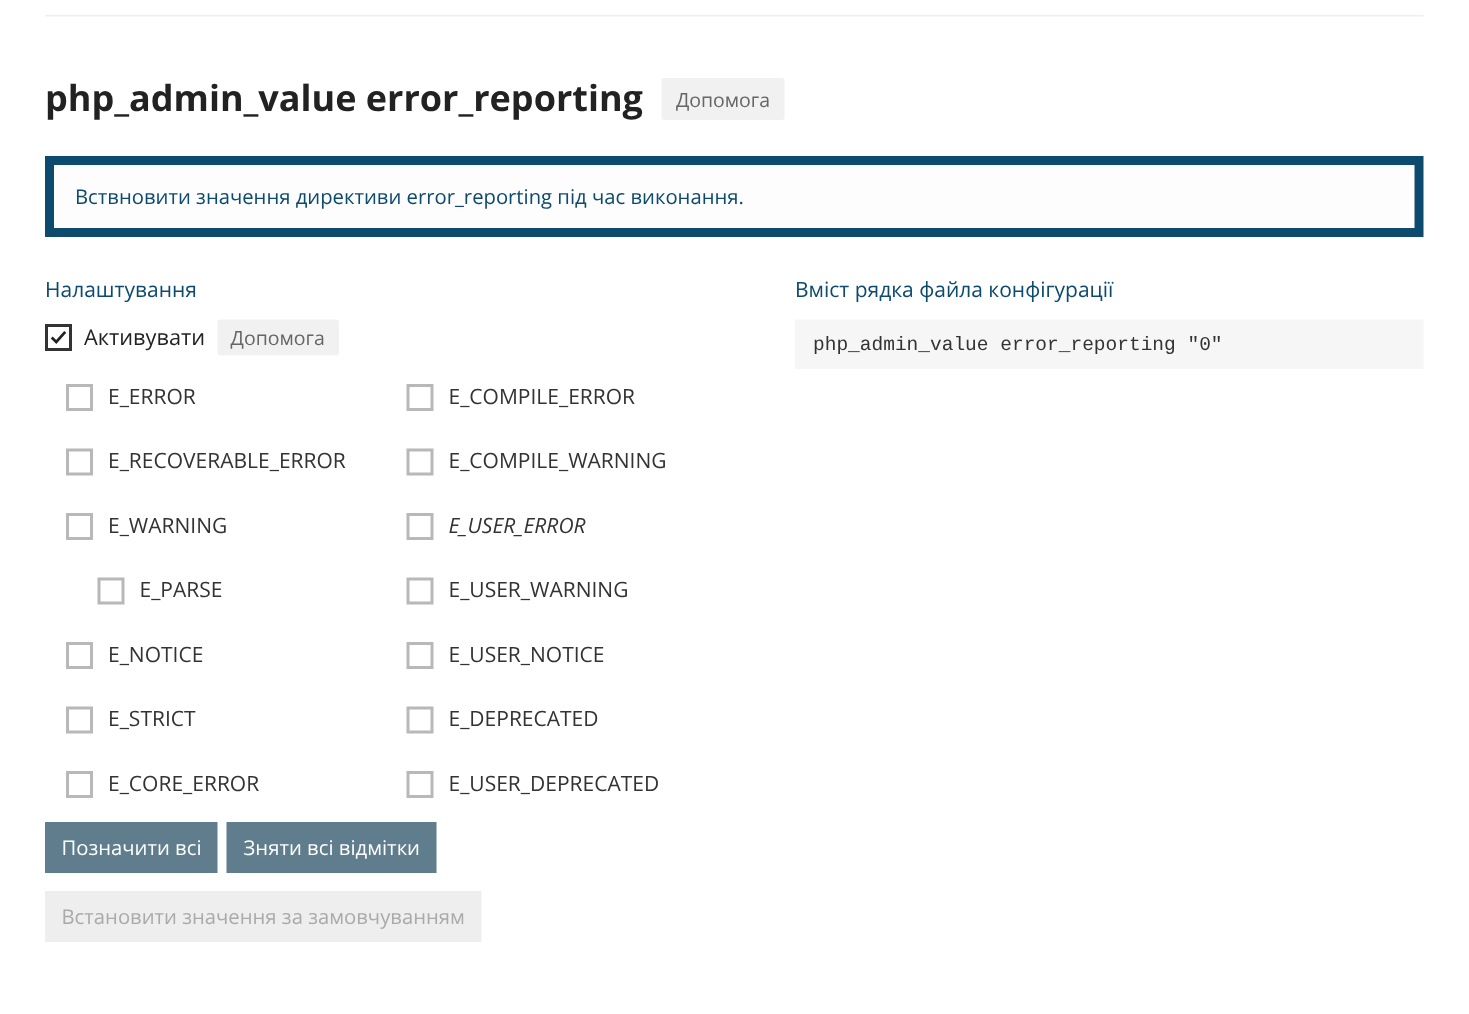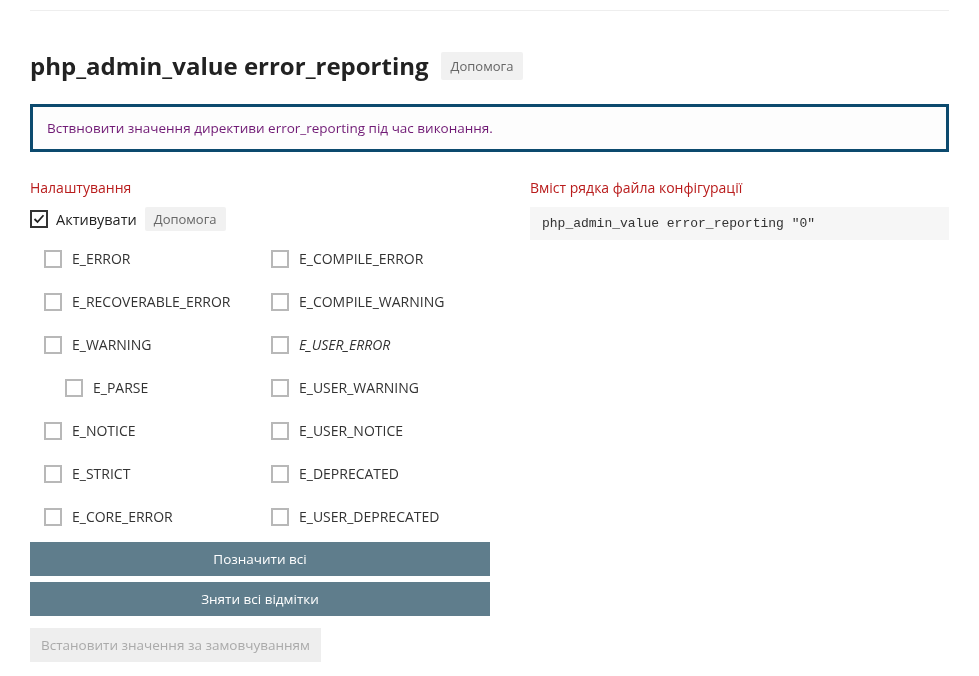--- a/index.html
+++ b/index.html
@@ -36,36 +36,36 @@
   }
   .help-badge-sm {
     background: #f1f1f1;
     color: #666;
     font-size: 13px;
     padding: 3px 9px;
     border-radius: 2px;
     cursor: pointer;
   }
   .description-box {
-    border: 3px solid #0c4a6e;
+    border: 6px solid #0c4a6e;
     background: #fdfdfd;
     padding: 12px 14px;
     font-size: 13.5px;
-    color: #701a75;
+    color: #0c4a6e;
     margin-bottom: 26px;
   }
   .two-col {
     display: flex;
     gap: 40px;
   }
   .left-col { flex: 0 0 460px; }
   .right-col { flex: 1; }
   .section-label {
     font-size: 14px;
-    color: #b91c1c;
+    color: #0c4a6e;
     margin-bottom: 10px;
   }
   .activate-row {
     display: flex;
     align-items: center;
     gap: 8px;
     margin-bottom: 18px;
   }
   .chk {
     width: 18px;
@@ -100,21 +100,20 @@
     gap: 10px;
   }
   .grid-item .lbl {
     font-size: 14px;
     color: #333;
   }
   .btn-row {
     display: flex;
     gap: 6px;
     margin-bottom: 12px;
-    flex-direction: column;
   }
   .btn {
     border: none;
     padding: 8px 11px;
     font-size: 13.5px;
     cursor: pointer;
     font-family: inherit;
   }
   .btn-primary {
     background: #5f7d8c;

